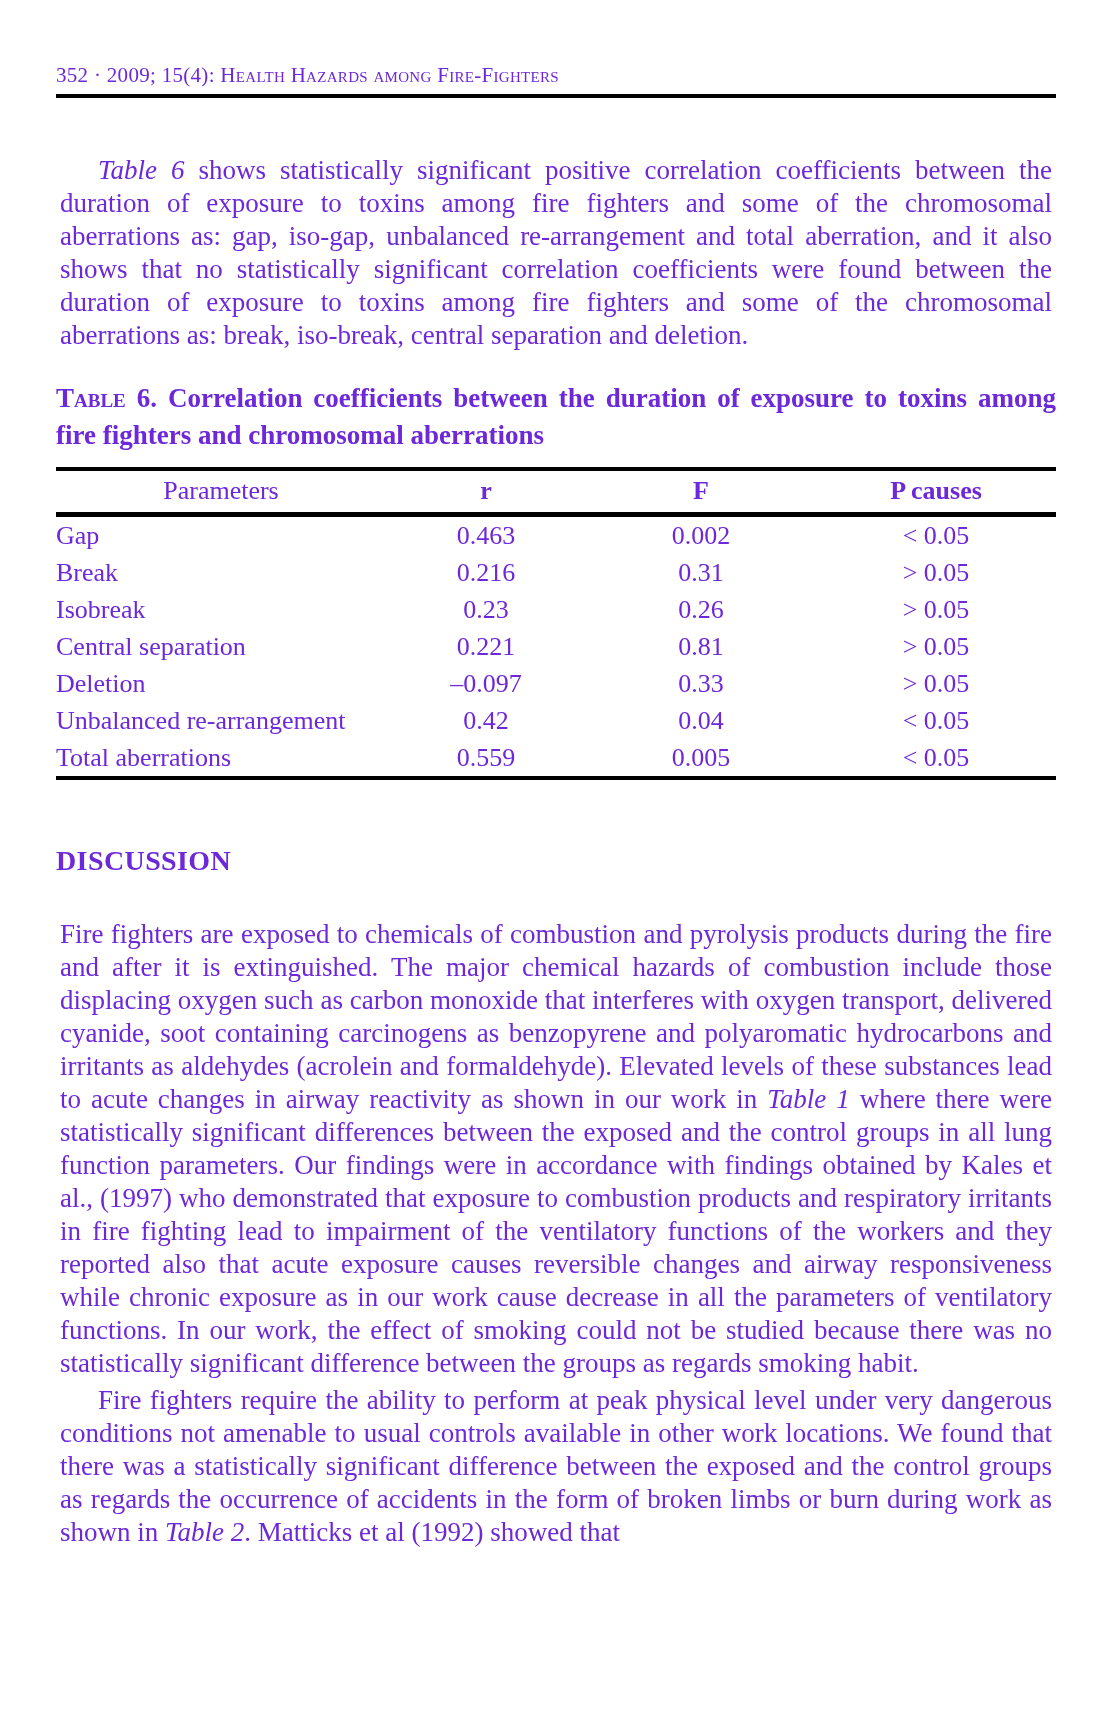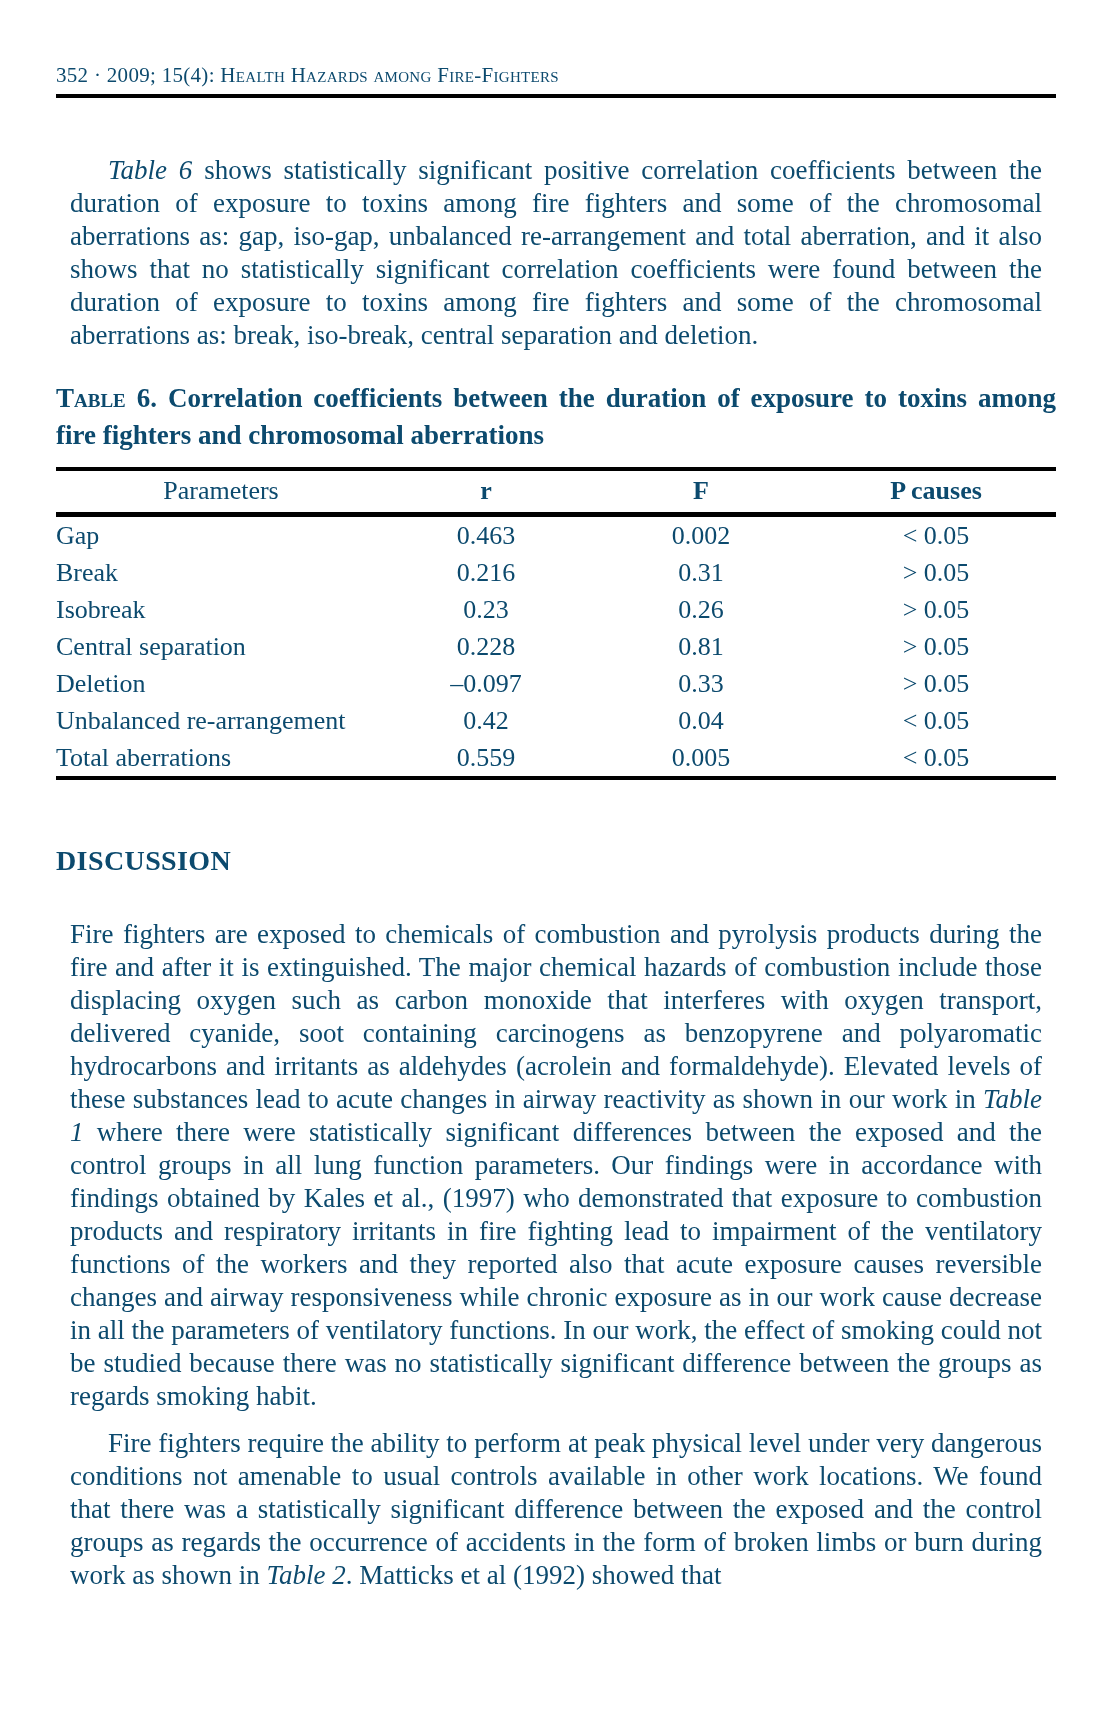--- a/index.html
+++ b/index.html
@@ -6,40 +6,40 @@
     margin: 0;
     padding: 0;
     background: #ffffff;
   }
   .page {
     position: relative;
     width: 1112px;
     height: 1725px;
     margin: 0 auto;
     background: #ffffff;
-    color: #0c4a6e;
+    color: #6d28d9;
     box-sizing: border-box;
     padding: 64px 56px 0 56px;
     font-family: "Liberation Serif", "DejaVu Serif", serif;
     overflow: hidden;
   }
   .running-head {
     font-size: 21px;
     line-height: 22px;
     font-variant: small-caps;
     letter-spacing: 0.3px;
     white-space: nowrap;
   }
   .header-rule {
     height: 4px;
     background: #000000;
     margin-top: 8px;
   }
   p.body-text {
-    margin: 14px;
+    margin: 4px;
     font-size: 27px;
     line-height: 33px;
     text-align: justify;
   }
   p.intro {
     margin-top: 56px;
   }
   .indent-first {
     text-indent: 38px;
   }
@@ -137,21 +137,21 @@
         <td class="cell-num">&gt; 0.05</td>
       </tr>
       <tr>
         <td class="cell-param">Isobreak</td>
         <td class="cell-num">0.23</td>
         <td class="cell-num">0.26</td>
         <td class="cell-num">&gt; 0.05</td>
       </tr>
       <tr>
         <td class="cell-param">Central separation</td>
-        <td class="cell-num">0.228</td>
+        <td class="cell-num">0.221</td>
         <td class="cell-num">0.81</td>
         <td class="cell-num">&gt; 0.05</td>
       </tr>
       <tr>
         <td class="cell-param">Deletion</td>
         <td class="cell-num">–0.097</td>
         <td class="cell-num">0.33</td>
         <td class="cell-num">&gt; 0.05</td>
       </tr>
       <tr>

